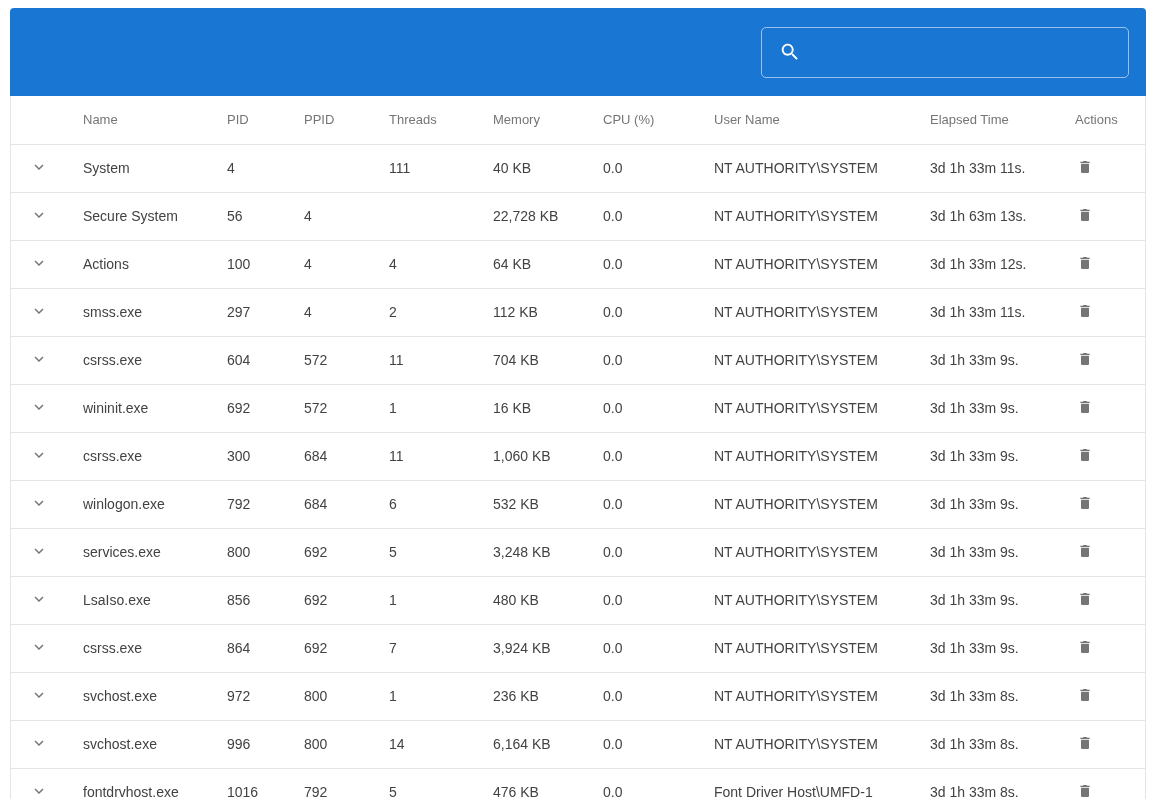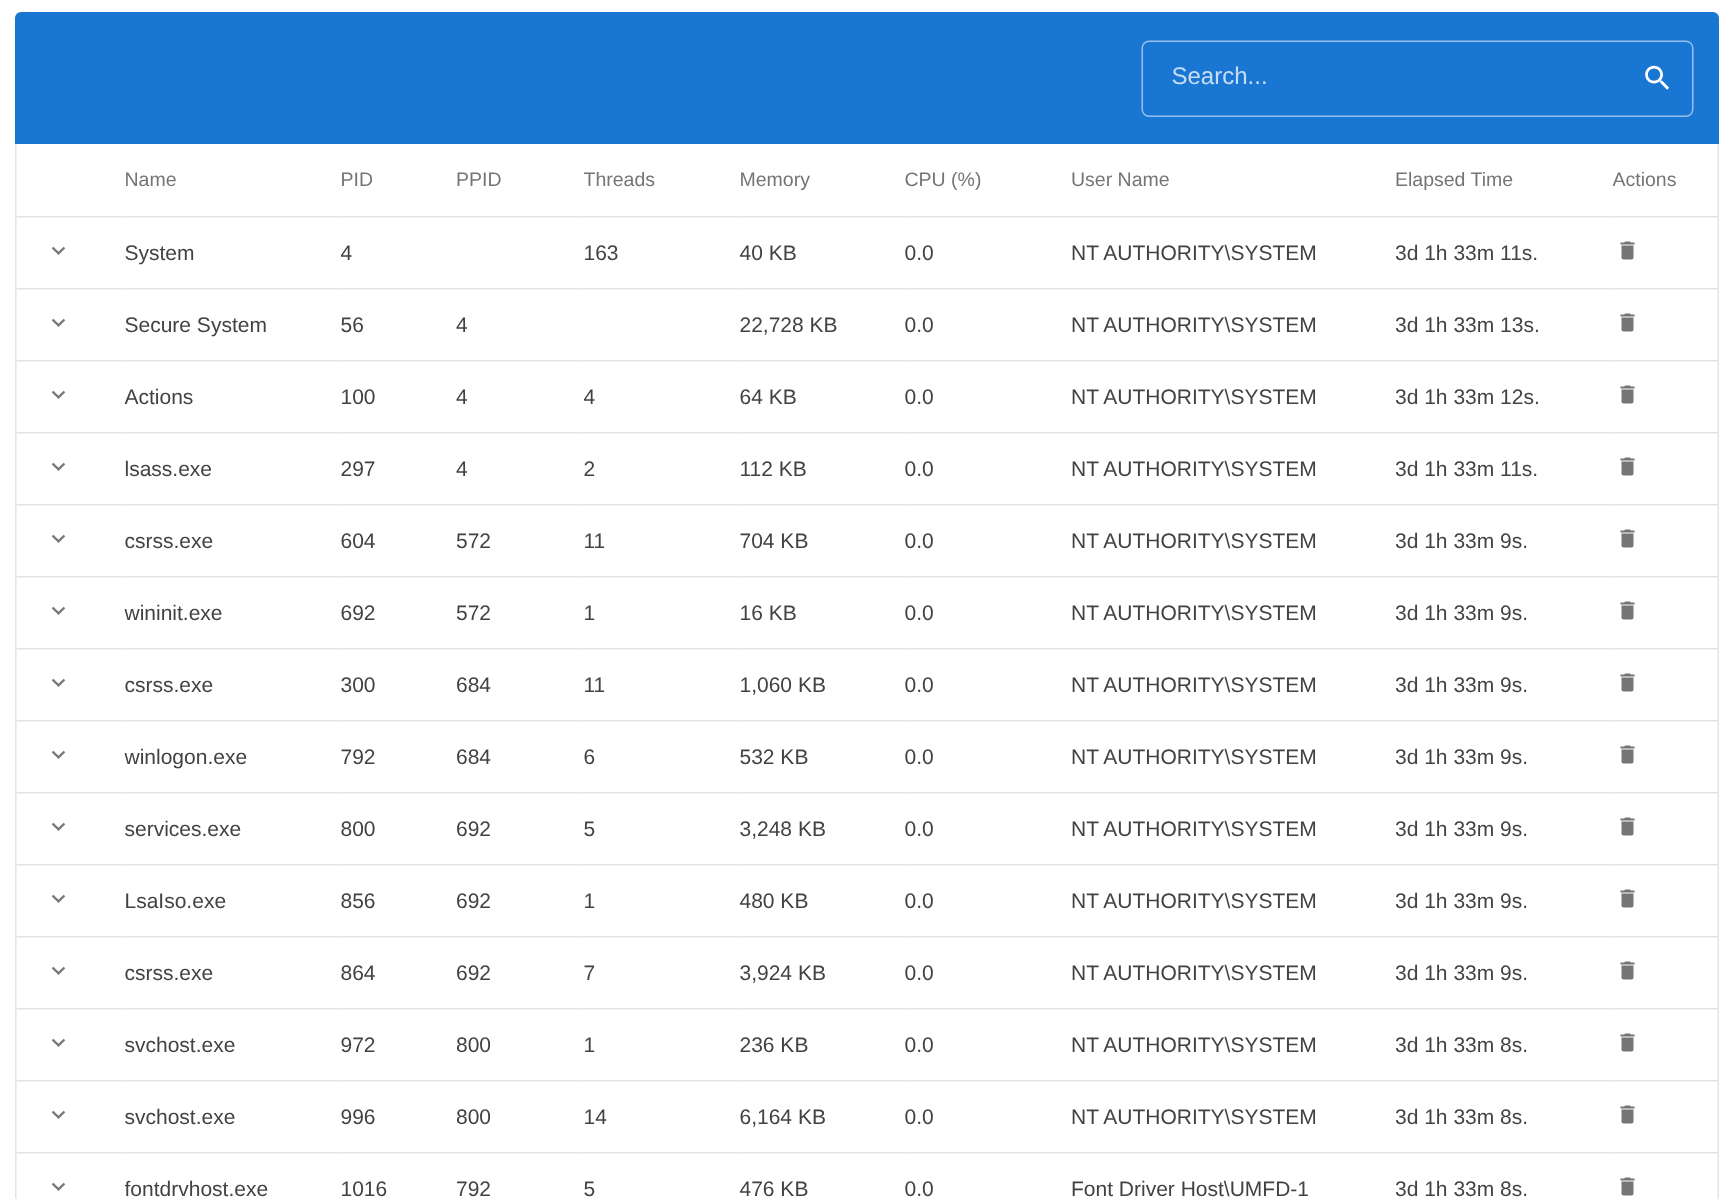--- a/index.html
+++ b/index.html
@@ -54,21 +54,20 @@
   .trash{color:var(--muted);}
   .search-glyph{color:#fff;display:inline-flex;}
 </style>
 </head>
 <body>
 
 <div class="app">
 
   <div class="appbar">
     <div class="search">
-      <input type="text" class="search-input" placeholder="Search..." style="">
       <button class="icon-btn">
         <span class="search-glyph">
           <svg width="22" height="22" viewBox="0 0 24 24" fill="currentColor">
               <path d="M15.5 14h-.79l-.28-.27C15.41 12.59 16 11.11 16 9.5 16 5.91 13.09 3 9.5 3S3 5.91 3 9.5 5.91 16 9.5 16c1.61 0 3.09-.59 4.23-1.57l.27.28v.79l5 4.99L20.49 19l-4.99-5zm-6 0C7.01 14 5 11.99 5 9.5S7.01 5 9.5 5 14 7.01 14 9.5 11.99 14 9.5 14z"></path>
             </svg>
         </span>
       </button>
     </div>
   </div>
 
@@ -107,21 +106,21 @@
         <span class="chev">
           <svg width="18" height="18" viewBox="0 0 24 24" fill="currentColor">
                     <path d="M16.59 8.59 12 13.17 7.41 8.59 6 10l6 6 6-6z"></path>
                   </svg>
         </span>
       </button>
     </td>
     <td>System</td>
     <td>4</td>
     <td></td>
-    <td>163</td>
+    <td>111</td>
     <td>40 KB</td>
     <td>0.0</td>
     <td>NT AUTHORITY\SYSTEM</td>
     <td>3d 1h 33m 11s.</td>
     <td class="c-act">
       <button class="icon-btn">
         <span class="trash">
           <svg width="16" height="16" viewBox="0 0 24 24" fill="currentColor">
                     <path d="M6 19c0 1.1.9 2 2 2h8c1.1 0 2-.9 2-2V7H6v12zM19 4h-3.5l-1-1h-5l-1 1H5v2h14V4z"></path>
                   </svg>
@@ -139,21 +138,21 @@
         </span>
       </button>
     </td>
     <td>Secure System</td>
     <td>56</td>
     <td>4</td>
     <td></td>
     <td>22,728 KB</td>
     <td>0.0</td>
     <td>NT AUTHORITY\SYSTEM</td>
-    <td>3d 1h 33m 13s.</td>
+    <td>3d 1h 63m 13s.</td>
     <td class="c-act">
       <button class="icon-btn">
         <span class="trash">
           <svg width="16" height="16" viewBox="0 0 24 24" fill="currentColor">
                     <path d="M6 19c0 1.1.9 2 2 2h8c1.1 0 2-.9 2-2V7H6v12zM19 4h-3.5l-1-1h-5l-1 1H5v2h14V4z"></path>
                   </svg>
         </span>
       </button>
     </td>
   </tr>
@@ -188,21 +187,21 @@
           <tr>
     <td class="c-exp">
       <button class="icon-btn">
         <span class="chev">
           <svg width="18" height="18" viewBox="0 0 24 24" fill="currentColor">
                     <path d="M16.59 8.59 12 13.17 7.41 8.59 6 10l6 6 6-6z"></path>
                   </svg>
         </span>
       </button>
     </td>
-    <td>lsass.exe</td>
+    <td>smss.exe</td>
     <td>297</td>
     <td>4</td>
     <td>2</td>
     <td>112 KB</td>
     <td>0.0</td>
     <td>NT AUTHORITY\SYSTEM</td>
     <td>3d 1h 33m 11s.</td>
     <td class="c-act">
       <button class="icon-btn">
         <span class="trash">

